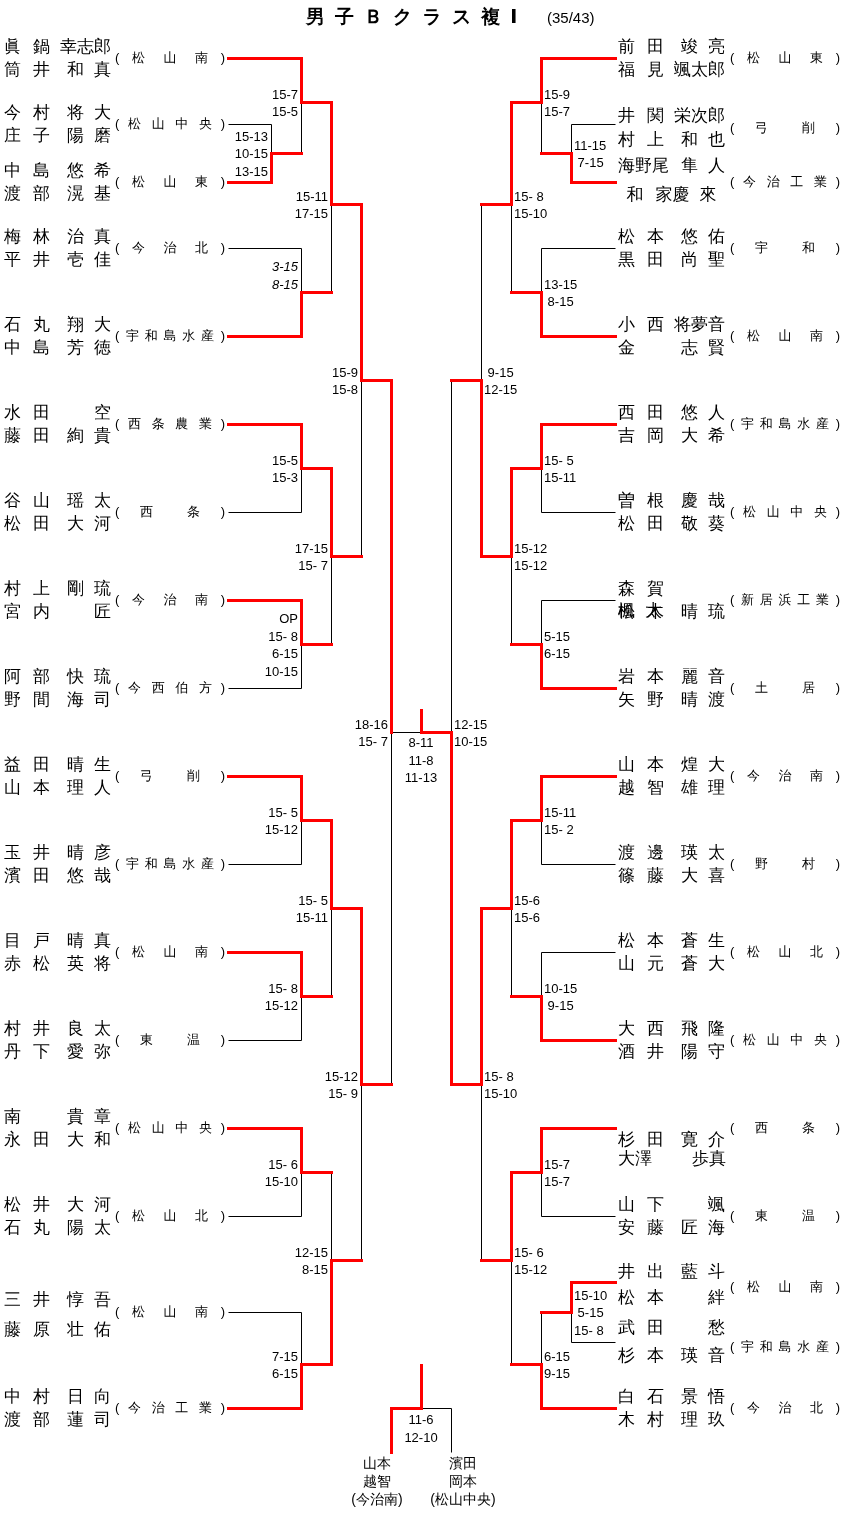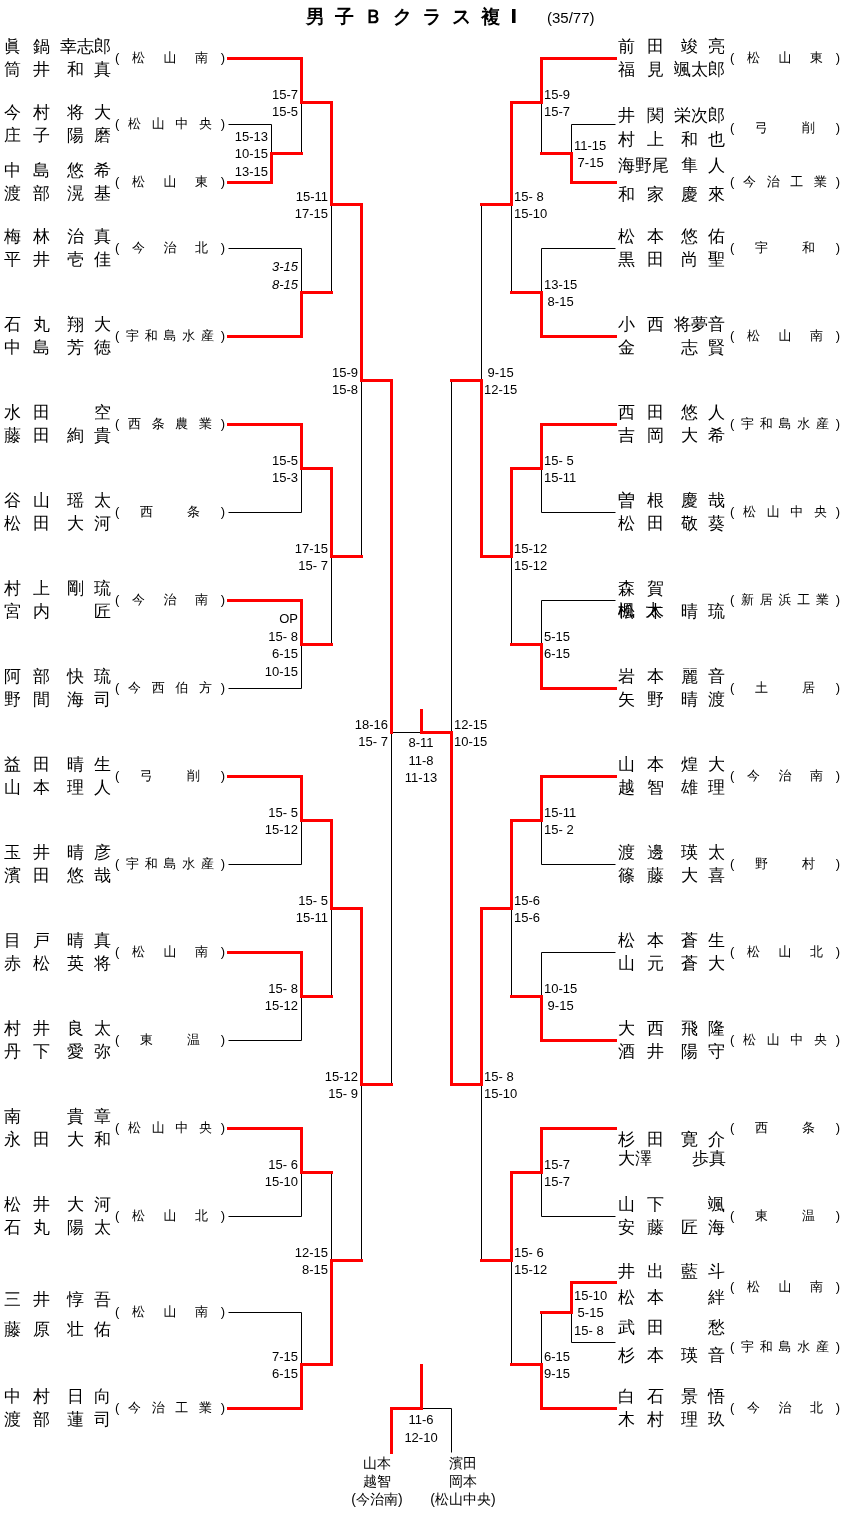--- a/index.html
+++ b/index.html
@@ -195,21 +195,21 @@
         <line x1="451.5" y1="732.5" x2="451.5" y2="1084.5" stroke="#ff0000" stroke-width="3" stroke-linecap="square"></line>
         <line x1="421.5" y1="732.5" x2="451.5" y2="732.5" stroke="#ff0000" stroke-width="3" stroke-linecap="square"></line>
         <line x1="421.5" y1="710.5" x2="421.5" y2="732.5" stroke="#ff0000" stroke-width="3" stroke-linecap="square"></line>
         <line x1="421.5" y1="1365.5" x2="421.5" y2="1408.5" stroke="#ff0000" stroke-width="3" stroke-linecap="square"></line>
         <line x1="391.5" y1="1408.5" x2="421.5" y2="1408.5" stroke="#ff0000" stroke-width="3" stroke-linecap="square"></line>
         <line x1="391.5" y1="1408.5" x2="391.5" y2="1452.5" stroke="#ff0000" stroke-width="3" stroke-linecap="square"></line>
       </g>
   </svg>
 
   <div class="title">男子Ｂクラス複Ⅰ</div>
-  <div class="count">(35/77)</div>
+  <div class="count">(35/43)</div>
 
   <div class="pl-col" style="left:332px;">
     <div>山本</div>
     <div>越智</div>
     <div class="paren">今治南</div>
   </div>
   <div class="pl-col" style="left:418px;">
     <div>濱田</div>
     <div>岡本</div>
     <div class="paren">松山中央</div>
@@ -459,21 +459,21 @@
       </div>
       <div class="school" style="left: 730px; top: 119px;">
         <span class="school-name s2">弓削</span>
       </div>
     </div>
     <div class="team">
       <div class="pname" style="left: 618px; top: 155px;">
         <span class="sn3">海野尾</span>
         <span class="gn2">隼人</span>
       </div>
-      <div class="pname" style="left: 618px; top: 184px;">
+      <div class="pname" style="left: 618px; top: 184px; justify-content: center;">
         <span class="sn2">和家</span>
         <span class="gn2">慶來</span>
       </div>
       <div class="school" style="left: 730px; top: 173px;">
         <span class="school-name s4">今治工業</span>
       </div>
     </div>
     <div class="team">
       <div class="pname" style="left: 618px; top: 226px;">
         <span class="sn2">松本</span>

